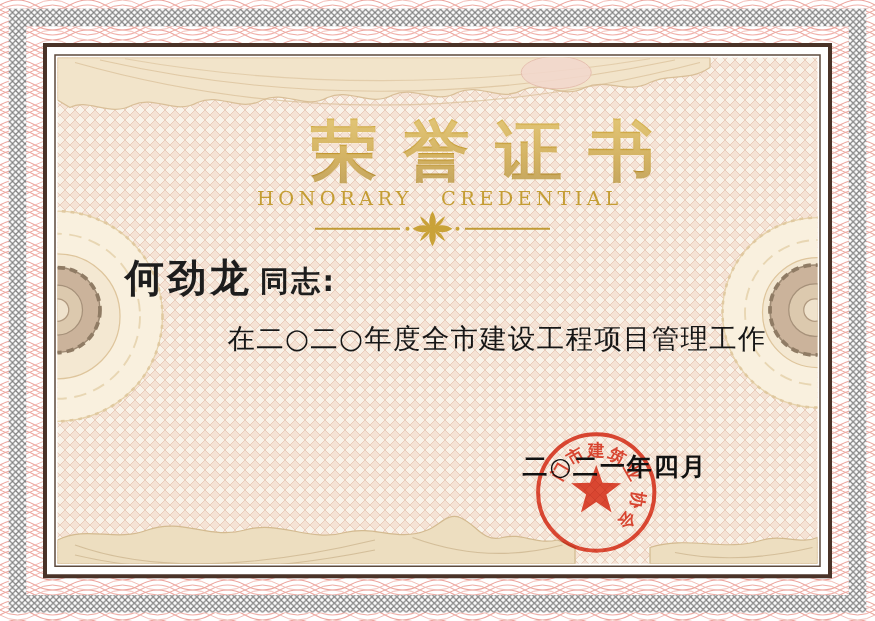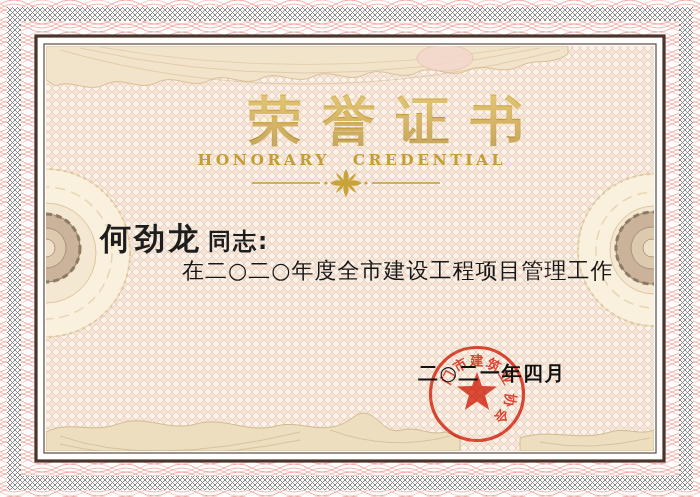--- a/index.html
+++ b/index.html
@@ -19,24 +19,24 @@
     font-size:53px;font-weight:700;letter-spacing:21px;text-indent:21px;
     color:#b68c2a;
     background:linear-gradient(180deg,#d8b44a 0%,#bd9127 55%,#9c741d 100%);
     -webkit-background-clip:text;background-clip:text;
     -webkit-text-fill-color:transparent;
     text-shadow:0 1px 1px rgba(255,244,214,.35);
   }
   .subtitle{
     left:46px;top:150px;width:608px;text-align:center;
     font-family:"DejaVu Serif","Liberation Serif",serif;
-    font-size:15.5px;font-weight:700;letter-spacing:3.5px;word-spacing:14px;
+    font-size:15.5px;font-weight:400;letter-spacing:3.5px;word-spacing:14px;
     text-indent:3.5px;color:#c49d33;
   }
-  .name-line{left:100px;top:218px;}
+  .name-line{left:100px;top:202px;}
   .name{
     font-family:"DejaVu Serif","Liberation Serif",serif;
     font-size:31px;font-weight:600;letter-spacing:3px;color:#1d1d1d;
   }
   .salutation{font-size:23px;font-weight:700;letter-spacing:2px;margin-left:6px;color:#1d1d1d;}
   .body-line{font-size:22px;font-weight:400;letter-spacing:1px;color:#161616;}
   .l1{left:182px;top:256px;}
   .l2{left:90px;top:297px;}
   .l3{left:155px;top:339px;}
   .date{left:418px;top:360px;font-size:20px;font-weight:700;letter-spacing:1.5px;color:#111;}

